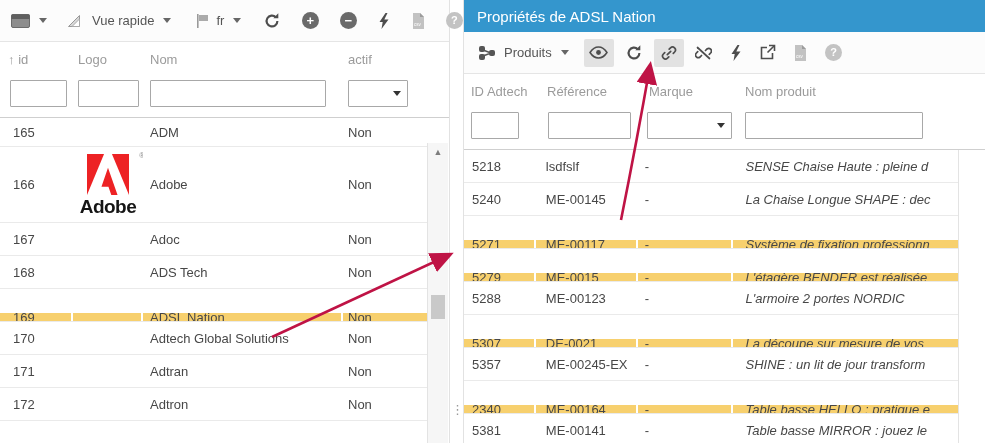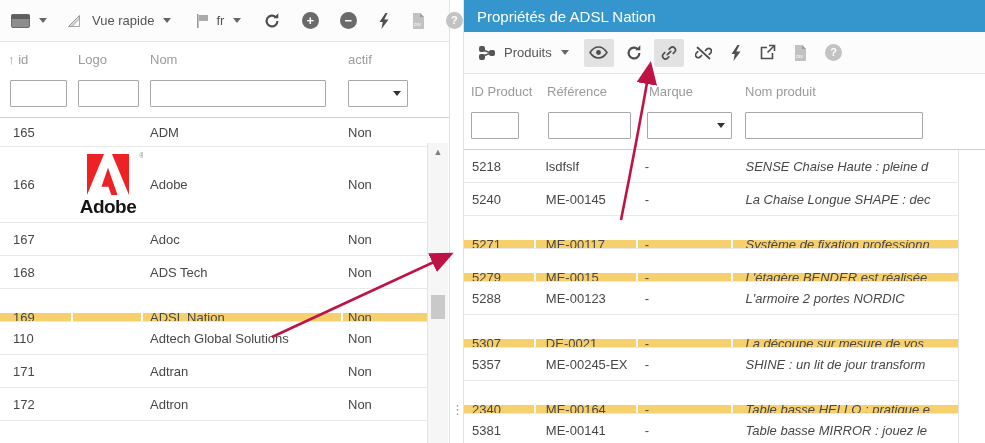--- a/index.html
+++ b/index.html
@@ -176,21 +176,21 @@
         <div class="cell c3">ADS Tech</div>
         <div class="cell c4">Non</div>
       </div>
       <div class="row sel">
         <div class="cell c1">169</div>
         <div class="cell c2"></div>
         <div class="cell c3">ADSL Nation</div>
         <div class="cell c4">Non</div>
       </div>
       <div class="row">
-        <div class="cell c1">110</div>
+        <div class="cell c1">170</div>
         <div class="cell c2"></div>
         <div class="cell c3">Adtech Global Solutions</div>
         <div class="cell c4">Non</div>
       </div>
       <div class="row">
         <div class="cell c1">171</div>
         <div class="cell c2"></div>
         <div class="cell c3">Adtran</div>
         <div class="cell c4">Non</div>
       </div>
@@ -276,21 +276,21 @@
             <path d="M9 0l4 4H9Z" fill="#9c9c9c"></path>
             <text x="3" y="12.5" font-size="4.6" fill="#fff" font-family="Liberation Sans,sans-serif">csv</text>
           </svg>
       </span>
       <span class="tbtn" style="margin-left:10px">
         <span class="circle lite">?</span>
       </span>
     </div>
 
     <div class="thead">
-      <span class="col-label" style="left:7px">ID Product</span>
+      <span class="col-label" style="left:7px">ID Adtech</span>
       <span class="col-label" style="left:83px">Référence</span>
       <span class="col-label" style="left:185px">Marque</span>
       <span class="col-label" style="left:281px">Nom produit</span>
       <input class="filter" style="left: 7px; width: 48px;" value="">
       <input class="filter" style="left: 84px; width: 83px;" value="">
       <span class="selbox" style="left:183px;width:85px"></span>
       <input class="filter" style="left: 281px; width: 178px;" value="">
     </div>
 
     <div class="tbody" id="right-tbody">

